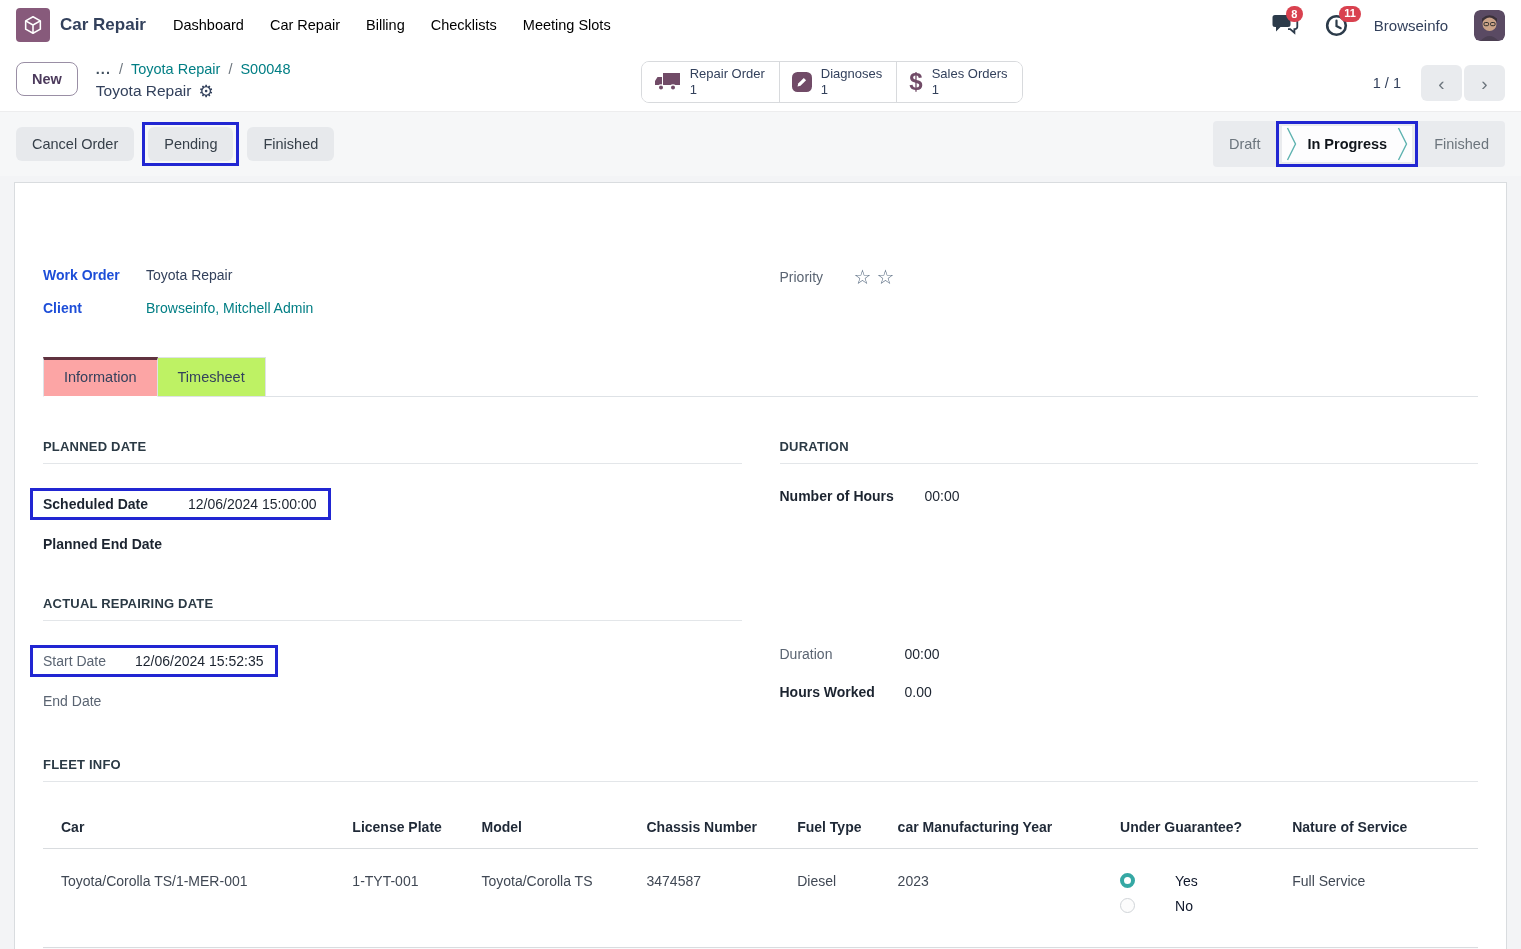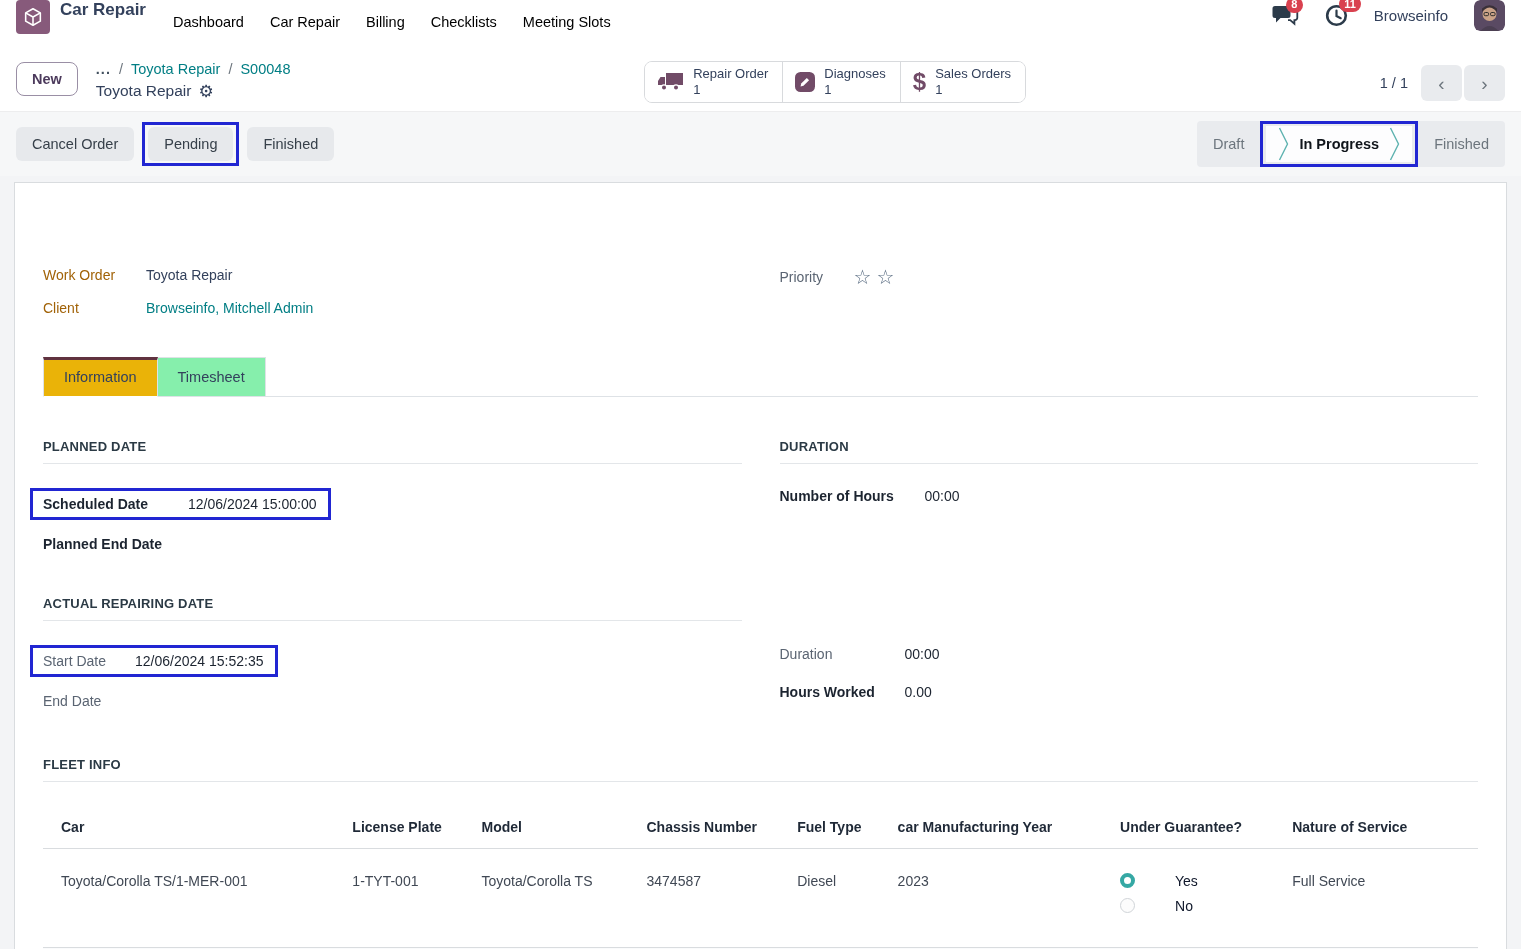--- a/index.html
+++ b/index.html
@@ -1,21 +1,21 @@
 <!DOCTYPE html>
 <html><head>
 <meta charset="utf-8">
 <style>
   * { margin:0; padding:0; box-sizing:border-box; }
   html,body { width:1521px; height:949px; overflow:hidden; }
   body { font-family:"Liberation Sans",sans-serif; font-size:14px; color:#374151; background:#f3f4f6; }
   a { text-decoration:none; cursor:pointer; }
 
   
-  .navbar { height:50px; background:#fff; display:flex; align-items:flex-start; padding:0 16px; }
+  .navbar { height:50px; background:#fff; display:flex; align-items:center; padding:0 16px; }
   .logo { width:34px; height:34px; background:#875A7B; border-radius:4px; display:flex; align-items:center; justify-content:center; flex:none; cursor:pointer; }
   .app-title { font-weight:700; font-size:17px; color:#33415c; margin:0 14px 0 10px; cursor:pointer; }
   .menu { display:flex; align-items:center; }
   .menu a { color:#000000; padding:14px 13px; font-size:14.5px; }
   .systray { margin-left:auto; display:flex; align-items:center; gap:26px; }
   .systray-icon { position:relative; cursor:pointer; display:flex; align-items:center; }
   .badge { position:absolute; top:-8px; left:14px; background:#d9414f; color:#fff; font-size:11px; font-weight:700; border-radius:9px; padding:1.5px 5.5px; line-height:1.2; }
   .user-name { font-size:15px; color:#33415c; cursor:pointer; }
   .avatar { width:31px; height:31px; border-radius:6px; overflow:hidden; cursor:pointer; flex:none; }
 
@@ -29,51 +29,51 @@
   .bc-link { color:#017e84; font-weight:500; }
   .record-title { font-size:15.5px; color:#33415c; margin-top:5px; display:flex; align-items:center; gap:7px; }
   .gear { font-size:17px; color:#33415c; cursor:pointer; line-height:1; }
   .smart-buttons { display:flex; border:1px solid #d8dadd; border-radius:8px; overflow:hidden; margin:2px auto 0; }
   .smart-btn { display:flex; align-items:center; gap:9px; padding:4px 14px 4px 12px; background:#fff; border:none; border-right:1px solid #d8dadd; cursor:pointer; font-family:inherit; }
   .smart-btn:last-child { border-right:none; }
   .smart-txt { text-align:left; }
   .smart-label { font-size:13px; color:#33415c; line-height:1.25; }
   .smart-count { font-size:13px; color:#33415c; line-height:1.2; }
   .dollar { font-size:24px; font-weight:700; color:#714B67; }
-  .pager { display:flex; align-items:center; gap:13px; margin-top:6px; }
+  .pager { display:flex; align-items:center; gap:20px; margin-top:6px; }
   .pager-counter { font-size:14.5px; color:#33415c; }
   .pager-btns { display:flex; gap:2px; }
   .pager-btn { width:41px; height:36px; background:#e9ebee; border:none; border-radius:6px; color:#6c757d; font-size:19px; cursor:pointer; line-height:1; }
 
   
   .status-strip { background:#f6f7f8; border-top:1px solid #ededee; padding:9px 16px; display:flex; align-items:center; justify-content:space-between; }
   .left-actions { display:flex; align-items:center; gap:8px; }
   .btn-gray { font-family:inherit; background:#e7e9ec; border:none; border-radius:6px; padding:9px 16px; font-size:14.5px; font-weight:500; color:#37404a; cursor:pointer; }
   .hl-box { border:3px solid #2126d2; padding:2px 3px; display:inline-flex; align-items:center; background:transparent; }
   .statusbar { display:flex; align-items:center; background:#e9ebee; border-radius:4px; }
   .state { padding:10px 16px; color:#6c757d; font-size:14.5px; font-weight:500; cursor:pointer; }
-  .state-active-seg { display:flex; align-items:center; background:#fdfdfe; padding:0 12px; cursor:pointer; }
+  .state-active-seg { display:flex; align-items:center; background:#fdfdfe; padding:0 4px; cursor:pointer; }
   .state-active-label { font-weight:700; color:#10151b; font-size:14.5px; padding:9px 10px; }
 
   
   .sheet { margin:6px 14px 0; background:#fff; border:1px solid #d9dcdf; min-height:768px; }
   .sheet-inner { padding:84px 28px 0; }
   .top-grid { display:grid; grid-template-columns:1fr 1fr; column-gap:38px; }
   .f-row { display:flex; align-items:center; margin-bottom:17px; }
-  .f-label { width:103px; color:#a16207; font-weight:400; flex:none; }
+  .f-label { width:103px; color:#1d4ed8; font-weight:700; flex:none; }
   .f-label-sm { width:74px; color:#5a6472; font-weight:500; flex:none; }
   .f-value { color:#33415c; }
   .link-value { color:#017e84; cursor:pointer; }
   .stars { display:flex; gap:5px; font-size:20px; color:#5f7186; cursor:pointer; line-height:1; }
 
   
   .tabs { display:flex; margin-top:24px; border-bottom:1px solid #dee2e6; }
   .tab { padding:11px 20px; font-size:14.5px; cursor:pointer; border:1px solid transparent; margin-bottom:-1px; color:#33415c; }
-  .tab.active { background:#eab308; border:1px solid #dee2e6; border-top:3px solid #60323f; border-bottom-color:#fff; padding-top:9px; }
-  .tab.inactive { border:1px solid #dee2e6; border-left:none; background:#86efac; color:#33415c; }
+  .tab.active { background:#fca5a5; border:1px solid #dee2e6; border-top:3px solid #60323f; border-bottom-color:#fff; padding-top:9px; }
+  .tab.inactive { border:1px solid #dee2e6; border-left:none; background:#bef264; color:#33415c; }
 
   .tab-content { padding-top:42px; }
   .sec-title { font-size:13px; font-weight:700; color:#2b3a45; letter-spacing:.2px; padding-bottom:9px; border-bottom:1px solid #e3e6e9; margin-bottom:24px; }
   .sec-row { display:flex; align-items:center; margin-bottom:22px; }
   .lbl-bold { font-weight:700; color:#1c2430; flex:none; }
   .lbl-gray { color:#5a6472; flex:none; }
   .w145 { width:145px; } .w92 { width:92px; } .w125 { width:125px; }
   .val { color:#1c2430; }
   .hl-field { border:3px solid #2126d2; padding:5px 12px 5px 10px; display:inline-flex; align-items:center; margin-left:-13px; margin-bottom:16px; }
   .group2 { margin-top:22px; }

